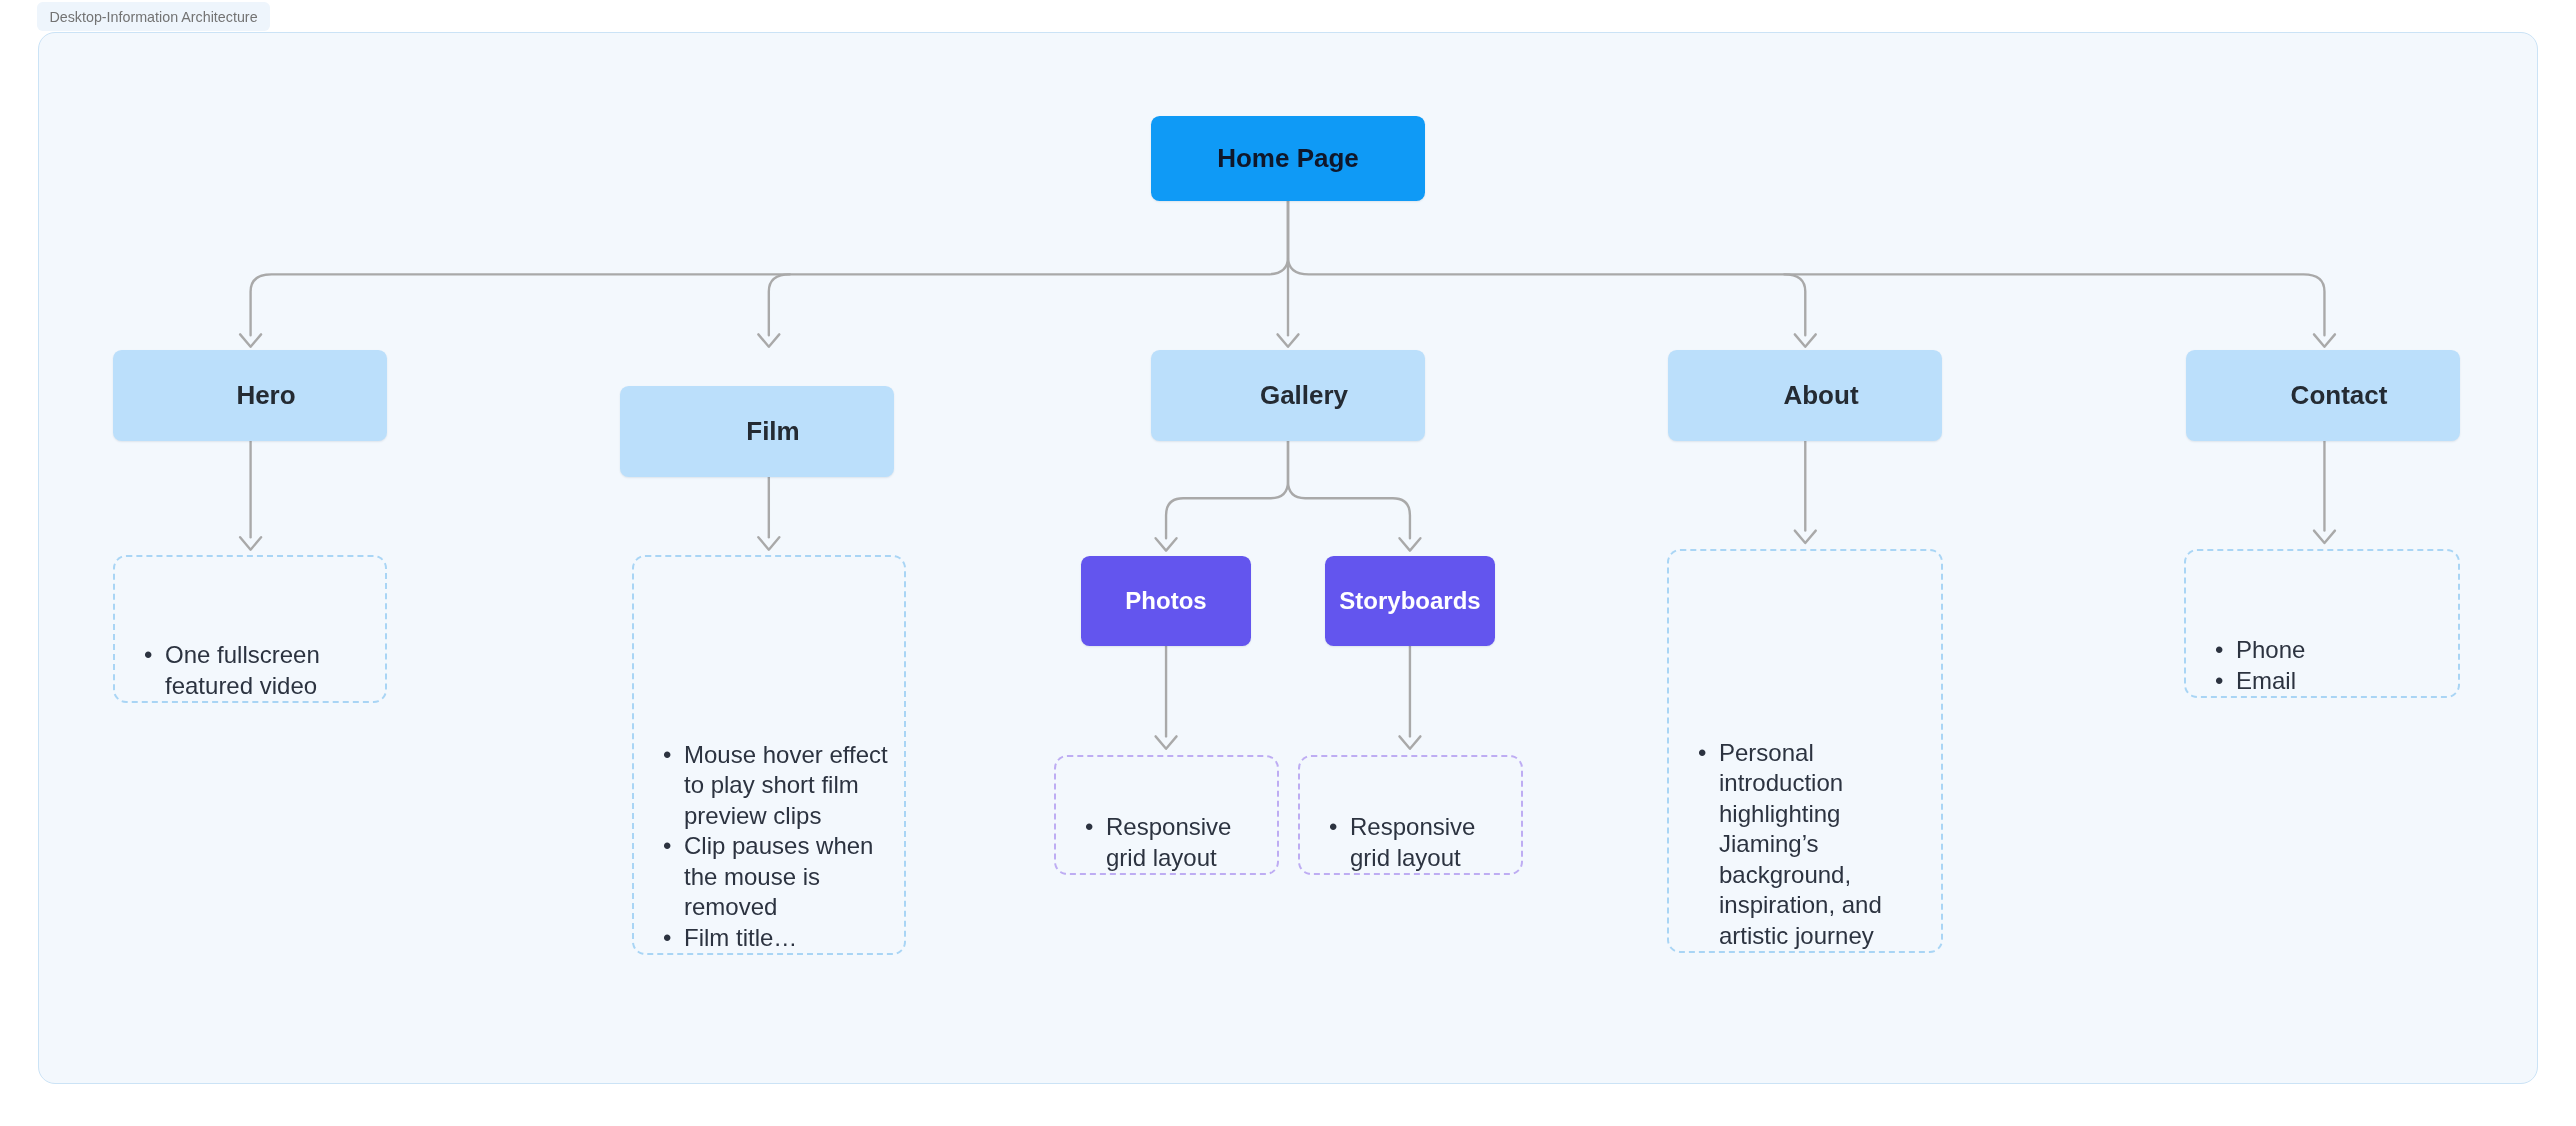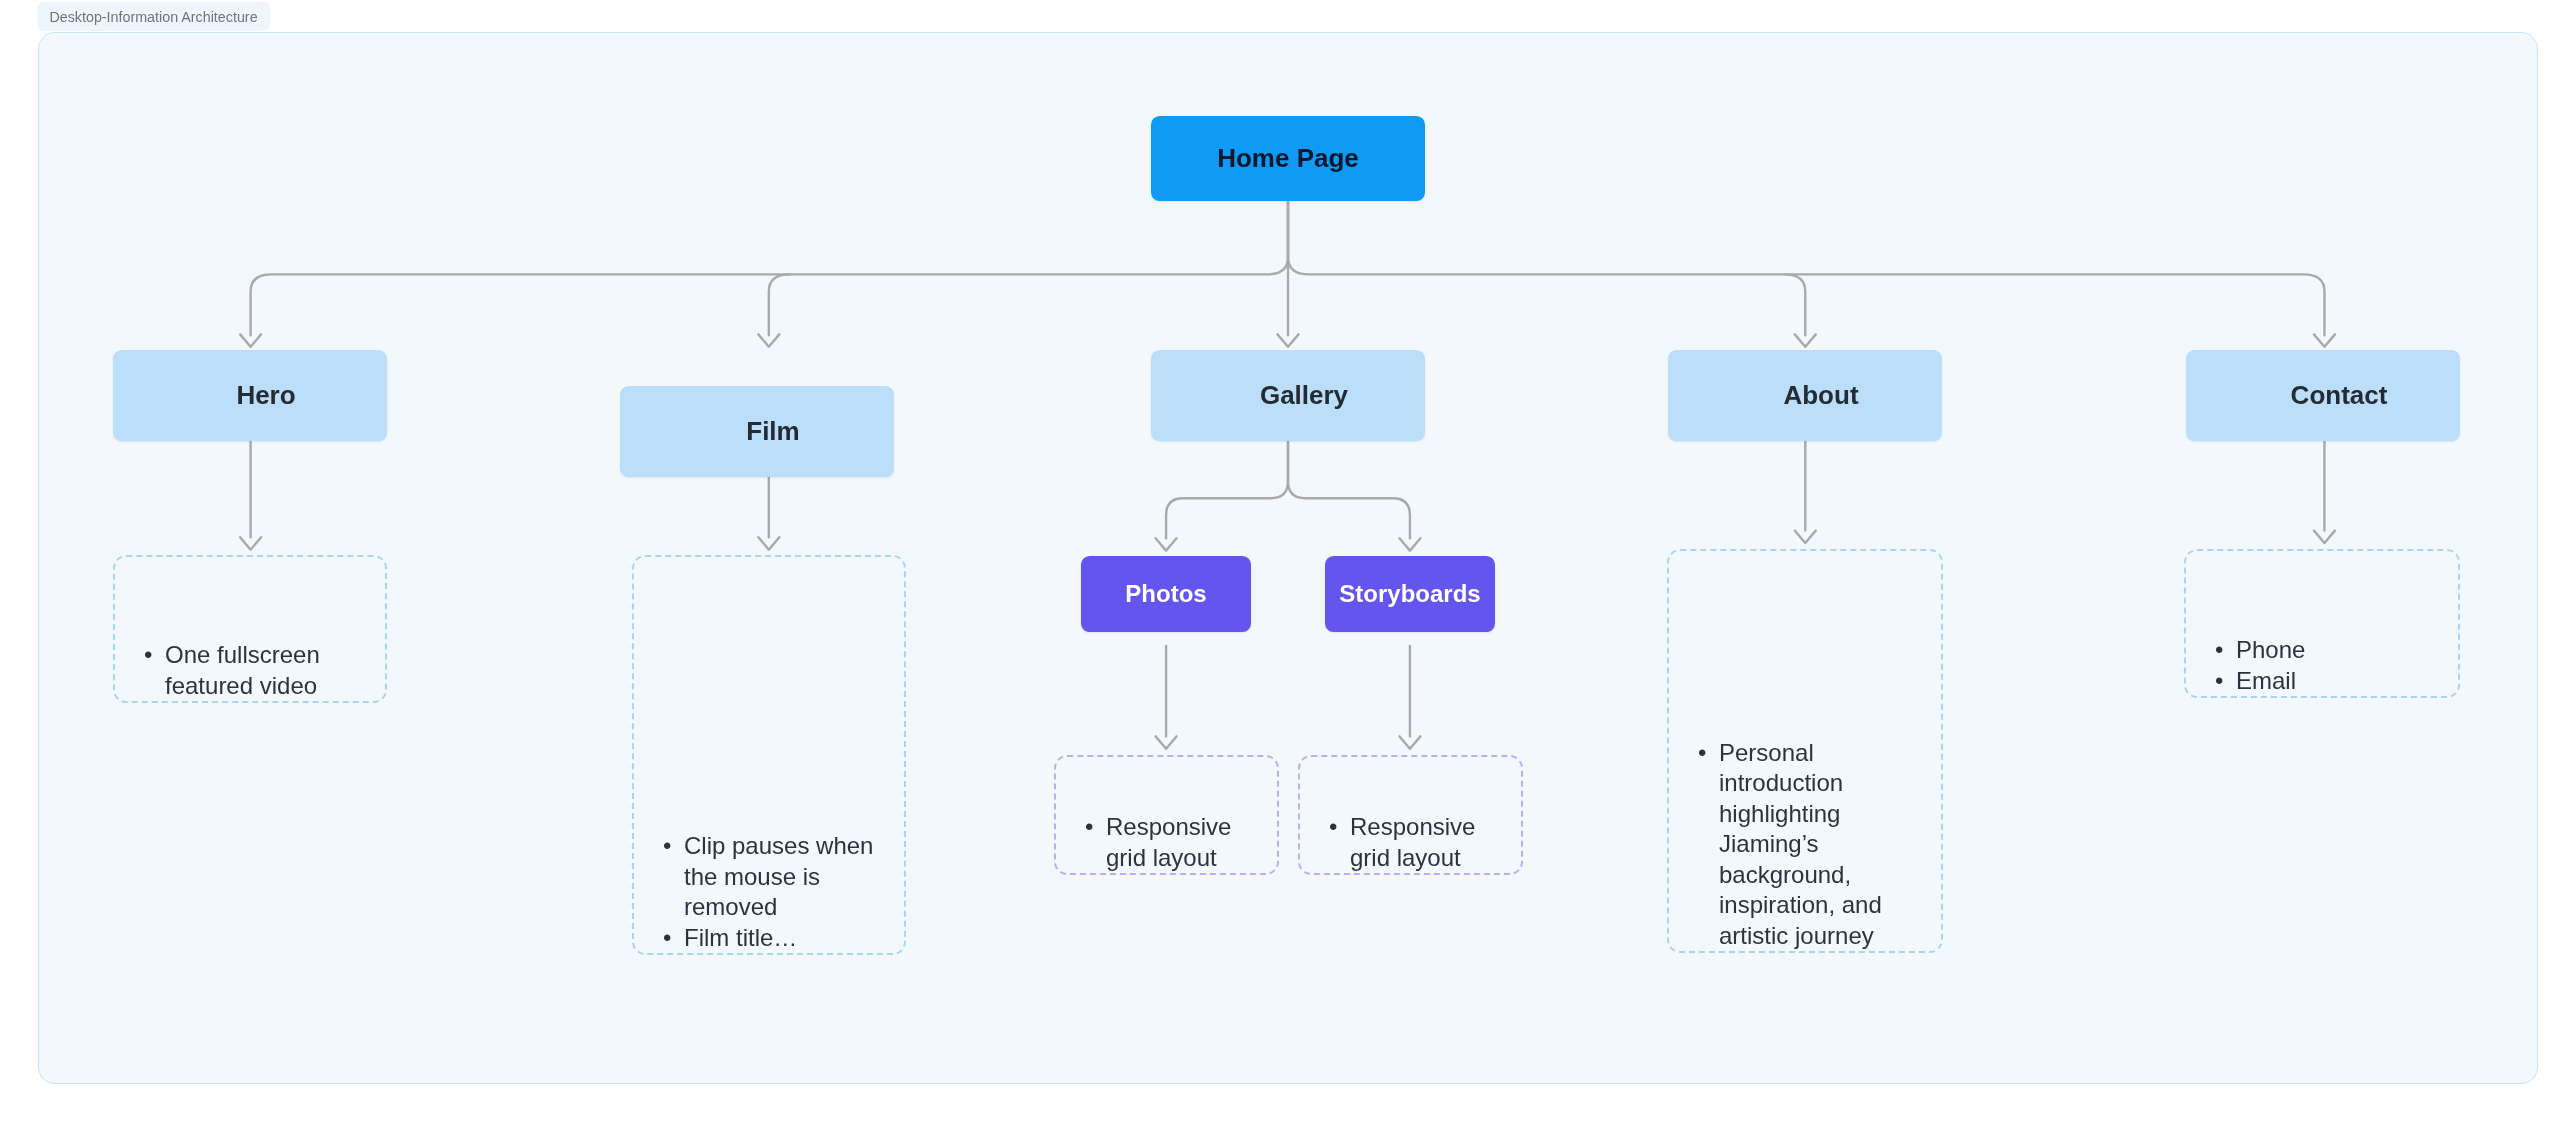--- a/index.html
+++ b/index.html
@@ -50,21 +50,21 @@
   }
   .node .label{font-weight:700;font-size:26px;color:var(--text-dark);}
   .node.root{left:1151px;top:116px;width:274px;height:85px;background:var(--primary-blue);}
   .node.root .label{color:#0f172a;}
   .node.section{top:350px;width:274px;height:91px;background:var(--light-blue);padding-left:32px;}
   .node.hero{left:113px;}
   .node.film{left:620px;margin-top:36px;}
   .node.gallery{left:1151px;justify-content:center;}
   .node.about{left:1668px;}
   .node.contact{left:2186px;}
-  .node.sub{top:556px;width:170px;height:76px;background:var(--purple);}
+  .node.sub{top:556px;width:170px;height:90px;background:var(--purple);}
   .node.sub .label{color:#ffffff;font-size:24px;}
   .node.photos{left:1081px;}
   .node.storyboards{left:1325px;}
   .notes{
     position:absolute;display:flex;align-items:flex-end;
     border:2.9px dashed var(--dashed-blue);
     border-radius:13.3px;
     background:transparent;
   }
   .notes.purple-dash{border-color:var(--dashed-purple);}
@@ -156,20 +156,21 @@
   <span class="label">Storyboards</span>
 </div>
 
 <div class="notes hero-notes">
   <ul>
       <li>One fullscreen featured video</li>
     </ul>
 </div>
 <div class="notes film-notes">
   <ul>
+      <li>Mouse hover effect to play short film preview clips</li>
       <li>Clip pauses when the mouse is removed</li>
       <li>Film title…</li>
     </ul>
 </div>
 <div class="notes purple-dash photos-notes">
   <ul>
       <li>Responsive grid layout</li>
     </ul>
 </div>
 <div class="notes purple-dash storyboards-notes">

